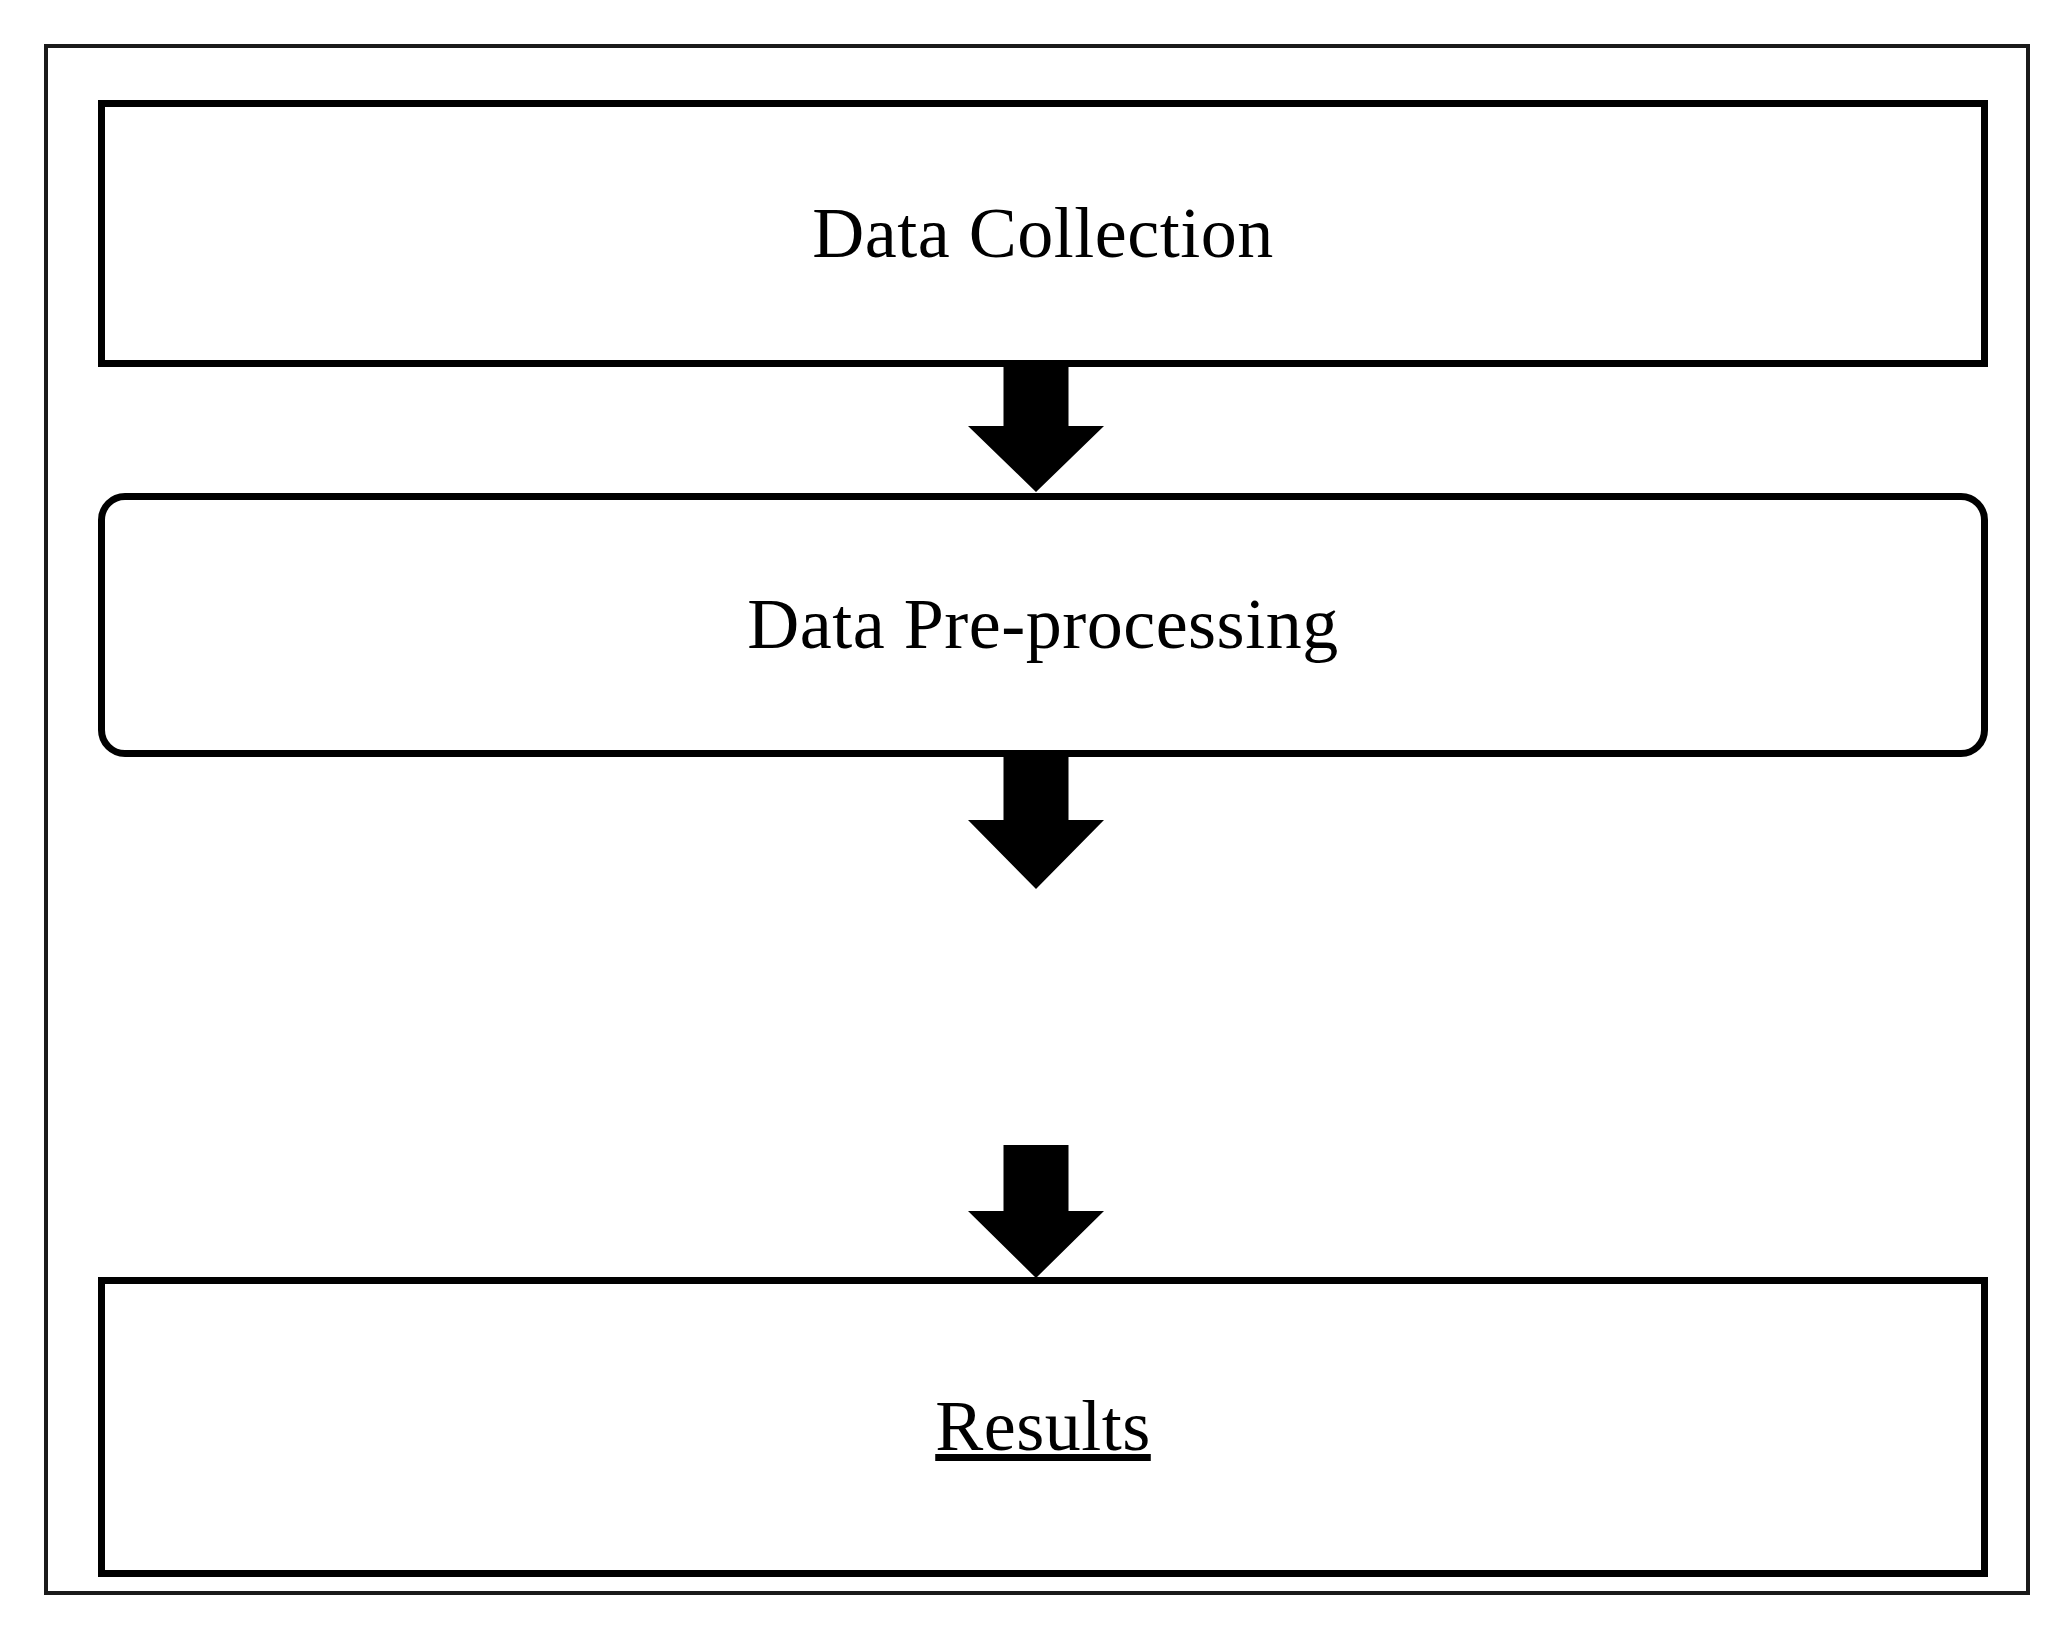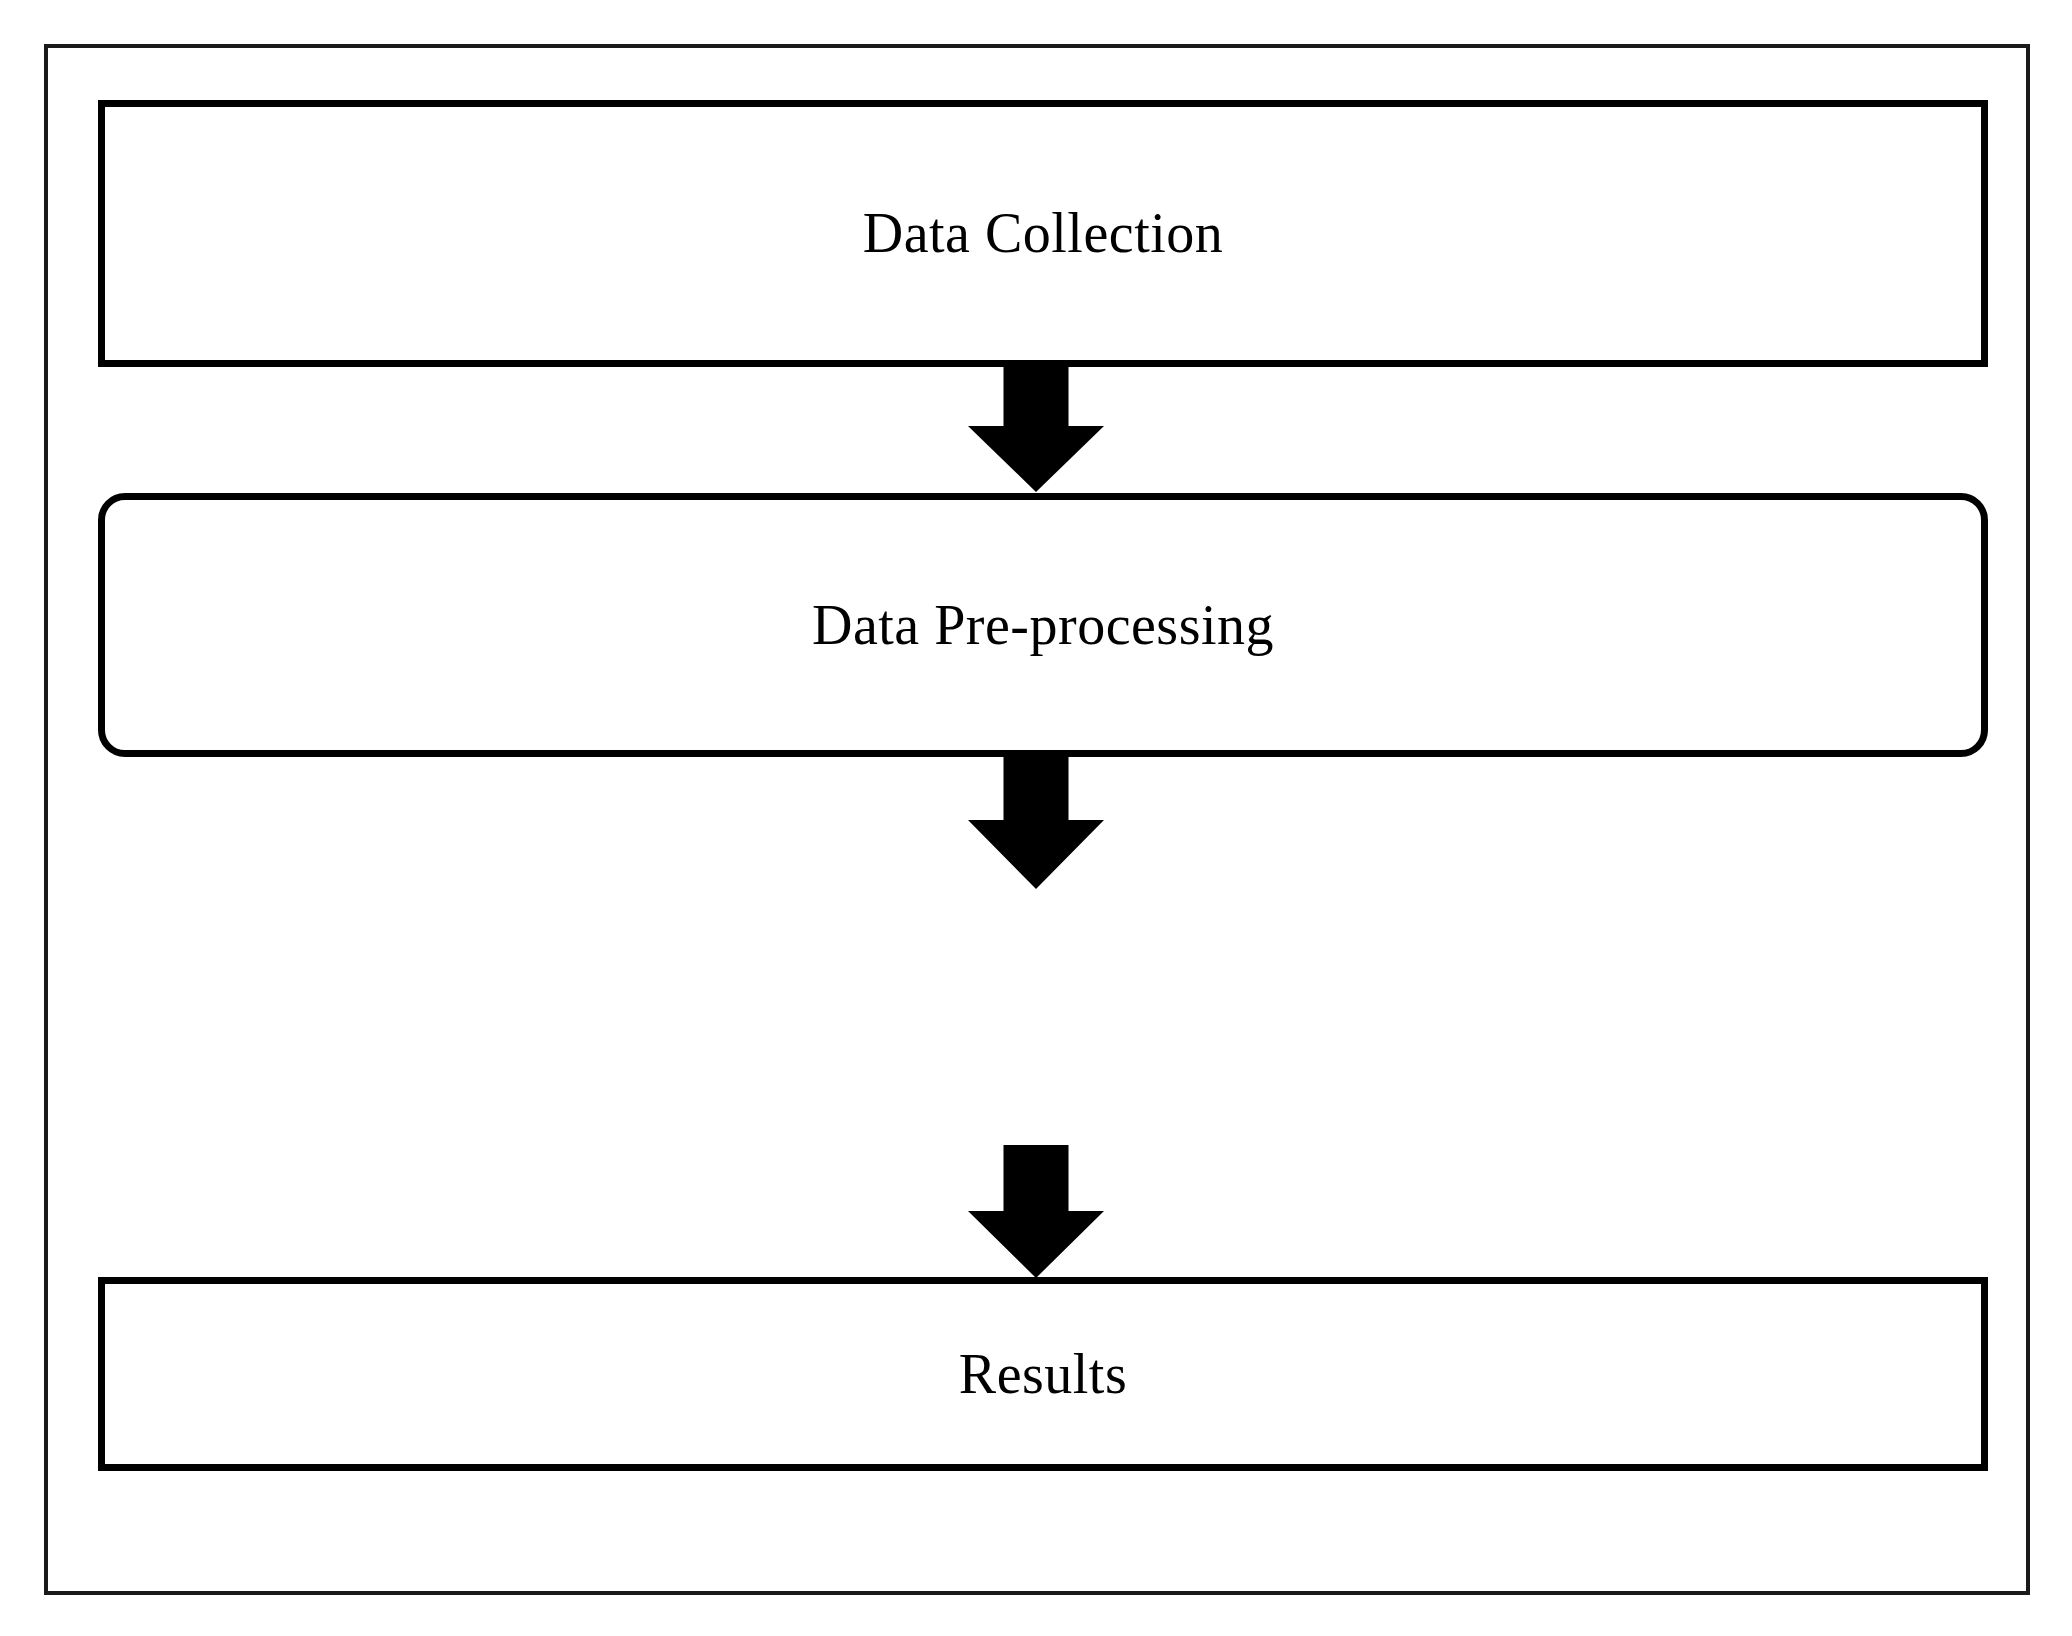--- a/index.html
+++ b/index.html
@@ -40,32 +40,32 @@
     box-sizing: border-box;
     border: 7px solid #000000;
     background: #ffffff;
     display: flex;
     align-items: center;
     justify-content: center;
   }
 
   .step-label {
     font-family: "Liberation Serif", "DejaVu Serif", serif;
-    font-size: 56px;
+    font-size: 72px;
     line-height: 1.05;
     color: #000000;
     letter-spacing: 0.5px;
     white-space: nowrap;
     text-align: center;
   }
 
   .box-1 { top: 100px;  height: 267px; }
   .box-2 { top: 493px;  height: 264px; border-radius: 27px; }
   .box-3 { top: 888px;  height: 267px; }
-  .box-4 { top: 1277px; height: 194px; }
+  .box-4 { top: 1277px; height: 300px; text-decoration: underline; }
 
   
   .flow-arrow {
     position: absolute;
     width: 136px;
     left: 968px;
   }
   .flow-arrow svg {
     display: block;
     width: 100%;

